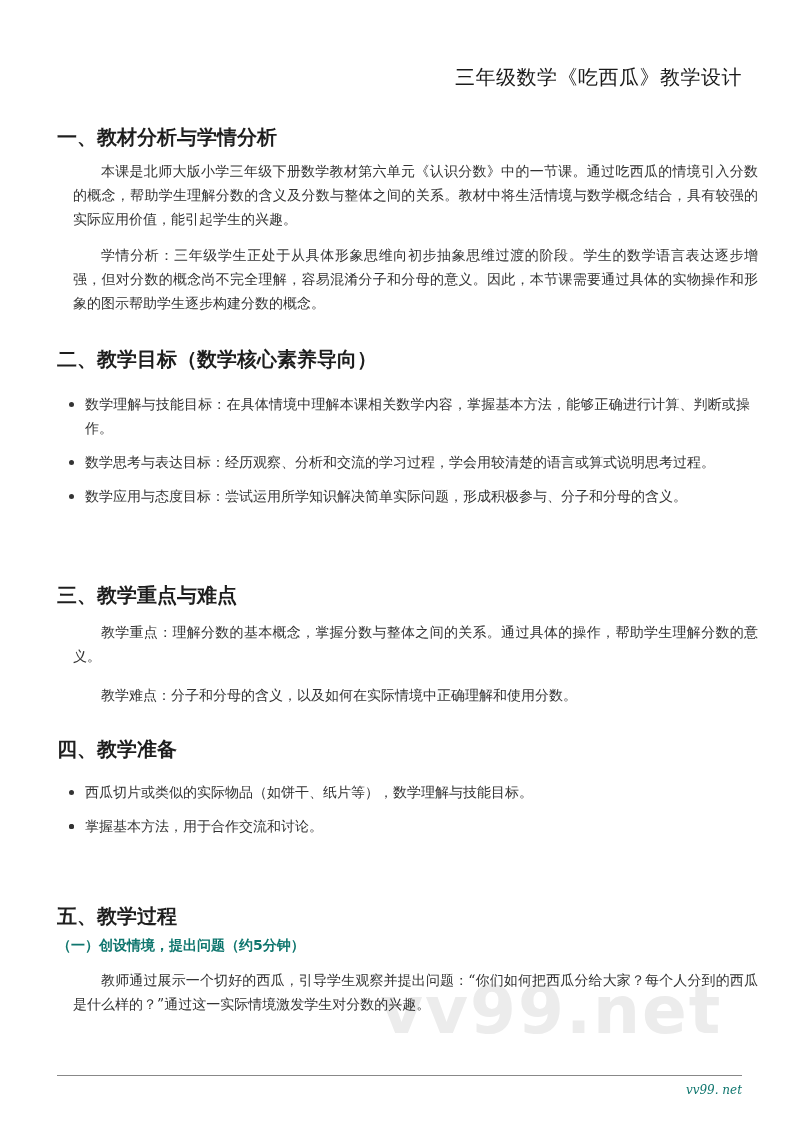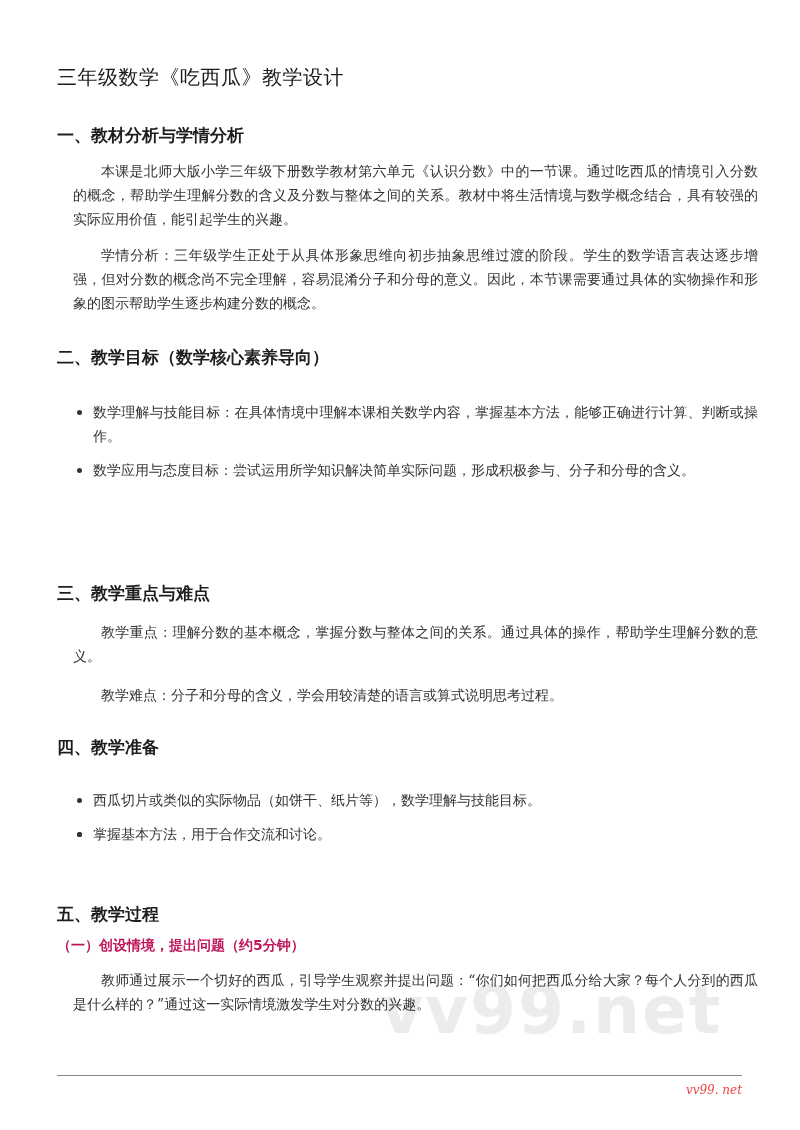--- a/index.html
+++ b/index.html
@@ -3,82 +3,83 @@
   <meta charset="utf-8">
   <style>
     html, body { margin: 0; padding: 0; background: #ffffff; }
     body {
       width: 800px; height: 1130px; position: relative; overflow: hidden;
       font-family: "DejaVu Serif", "Liberation Serif", serif;
       color: #2a2a2a;
     }
     .page { position: absolute; left: 57px; top: 0; width: 685px; }
     .title {
-      position: absolute; left: 0; top: 64px; width: 685px; text-align: left;
+      position: absolute; left: 0; top: 64px; width: 685px; text-align: right;
       font-family: "DejaVu Sans", "Liberation Sans", sans-serif;
       font-size: 20px; font-weight: normal; color: #1a1a1a; letter-spacing: 0.5px;
     }
     .h2 {
       position: absolute; left: 0;
       font-family: "DejaVu Sans", "Liberation Sans", sans-serif;
-      font-size: 17px; font-weight: bold; color: #1e1e1e;
+      font-size: 20px; font-weight: bold; color: #1e1e1e;
     }
     .h3 {
       position: absolute; left: 0;
       font-family: "DejaVu Sans", "Liberation Sans", sans-serif;
-      font-size: 14px; font-weight: bold; color: #be185d;
+      font-size: 14px; font-weight: bold; color: #0f766e;
     }
     .para {
       position: absolute; left: 16px; width: 685px;
       font-size: 14px; line-height: 24px; text-indent: 28px; color: #333;
       text-align: justify;
     }
-    .bullets { position: absolute; left: 0; width: 685px; margin: 16px; padding: 0; list-style: none; }
+    .bullets { position: absolute; left: 0; width: 685px; margin: 8px; padding: 0; list-style: none; }
     .bullets li {
       position: relative; padding-left: 20px; font-size: 14px; line-height: 24px; color: #333;
       text-align: justify;
     }
     .bullets li .dot {
       position: absolute; left: 4px; top: 10px; width: 5px; height: 5px; border-radius: 50%; background: #333;
     }
     .watermark {
       position: absolute; left: 380px; top: 978px;
       font-family: "DejaVu Sans", "Liberation Sans", sans-serif;
       font-size: 66px; font-weight: bold; color: #ececec; letter-spacing: 2px;
       line-height: 1; z-index: 0; pointer-events: none;
     }
     .content { position: relative; z-index: 1; }
     .footer-rule { position: absolute; left: 57px; top: 1075px; width: 685px; height: 1px; background: #888; }
     .footer-text {
       position: absolute; right: 58px; top: 1083px;
       font-family: "DejaVu Serif", "Liberation Serif", serif; font-style: italic;
-      font-size: 12px; color: #ef4444;
+      font-size: 12px; color: #0f766e;
     }
   </style>
 </head>
 <body>
 
 <div class="watermark">vv99.net</div>
 
 <div class="page content">
   <div class="title">三年级数学《吃西瓜》教学设计</div>
 
   <div class="h2" style="top:124px">一、教材分析与学情分析</div>
   <div class="para" style="top:159px">本课是北师大版小学三年级下册数学教材第六单元《认识分数》中的一节课。通过吃西瓜的情境引入分数的概念，帮助学生理解分数的含义及分数与整体之间的关系。教材中将生活情境与数学概念结合，具有较强的实际应用价值，能引起学生的兴趣。</div>
   <div class="para" style="top:243px">学情分析：三年级学生正处于从具体形象思维向初步抽象思维过渡的阶段。学生的数学语言表达逐步增强，但对分数的概念尚不完全理解，容易混淆分子和分母的意义。因此，本节课需要通过具体的实物操作和形象的图示帮助学生逐步构建分数的概念。</div>
 
   <div class="h2" style="top:346px">二、教学目标（数学核心素养导向）</div>
   <ul class="bullets" style="top:384px">
     <li style="margin-bottom:10px"><span class="dot"></span><span>数学理解与技能目标：在具体情境中理解本课相关数学内容，掌握基本方法，能够正确进行计算、判断或操作。</span></li>
+    <li style="margin-bottom:10px"><span class="dot"></span><span>数学思考与表达目标：经历观察、分析和交流的学习过程，学会用较清楚的语言或算式说明思考过程。</span></li>
     <li><span class="dot"></span><span>数学应用与态度目标：尝试运用所学知识解决简单实际问题，形成积极参与、分子和分母的含义。</span></li>
   </ul>
 
   <div class="h2" style="top:582px">三、教学重点与难点</div>
   <div class="para" style="top:620px">教学重点：理解分数的基本概念，掌握分数与整体之间的关系。通过具体的操作，帮助学生理解分数的意义。</div>
-  <div class="para" style="top:683px">教学难点：分子和分母的含义，学会用较清楚的语言或算式说明思考过程。</div>
+  <div class="para" style="top:683px">教学难点：分子和分母的含义，以及如何在实际情境中正确理解和使用分数。</div>
 
   <div class="h2" style="top:736px">四、教学准备</div>
   <ul class="bullets" style="top:772px">
     <li style="margin-bottom:10px"><span class="dot"></span><span>西瓜切片或类似的实际物品（如饼干、纸片等），数学理解与技能目标。</span></li>
     <li style="margin-bottom:10px"><span class="dot"></span></li>
     <li><span class="dot"></span><span>掌握基本方法，用于合作交流和讨论。</span></li>
   </ul>
 
   <div class="h2" style="top:903px">五、教学过程</div>
   <div class="h3" style="top:937px">（一）创设情境，提出问题（约5分钟）</div>

